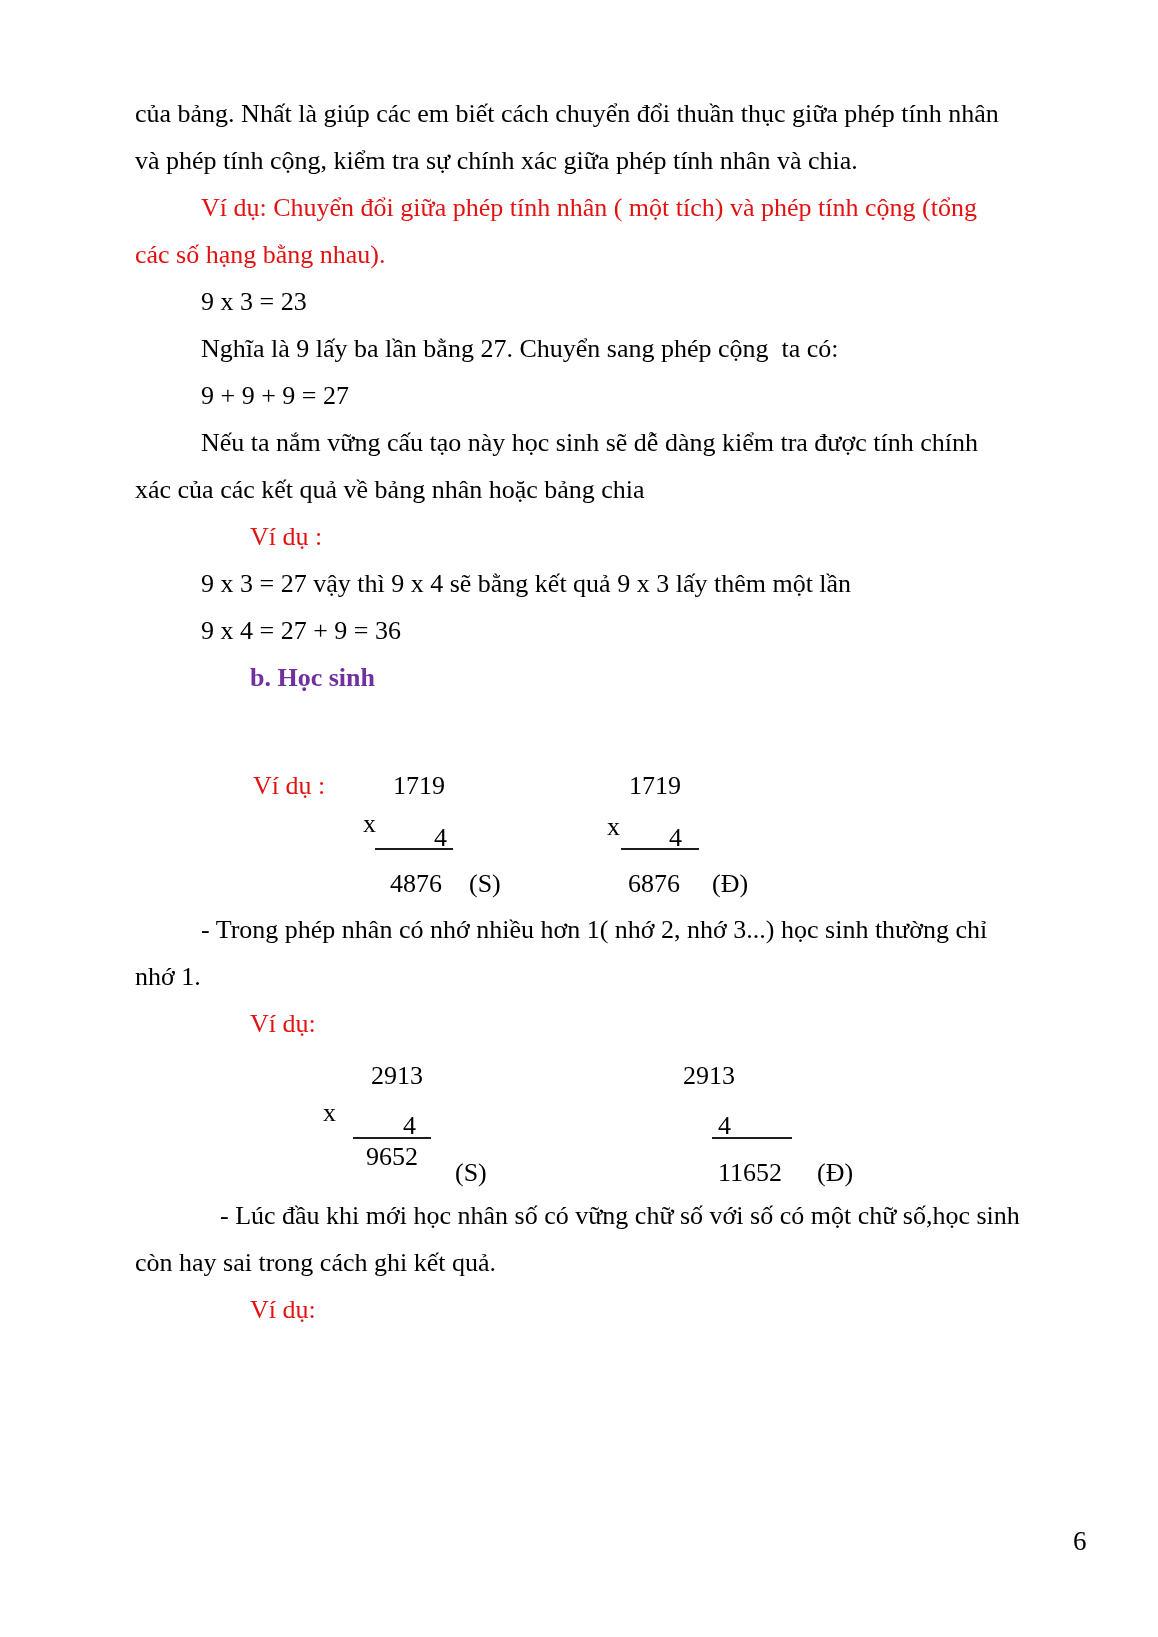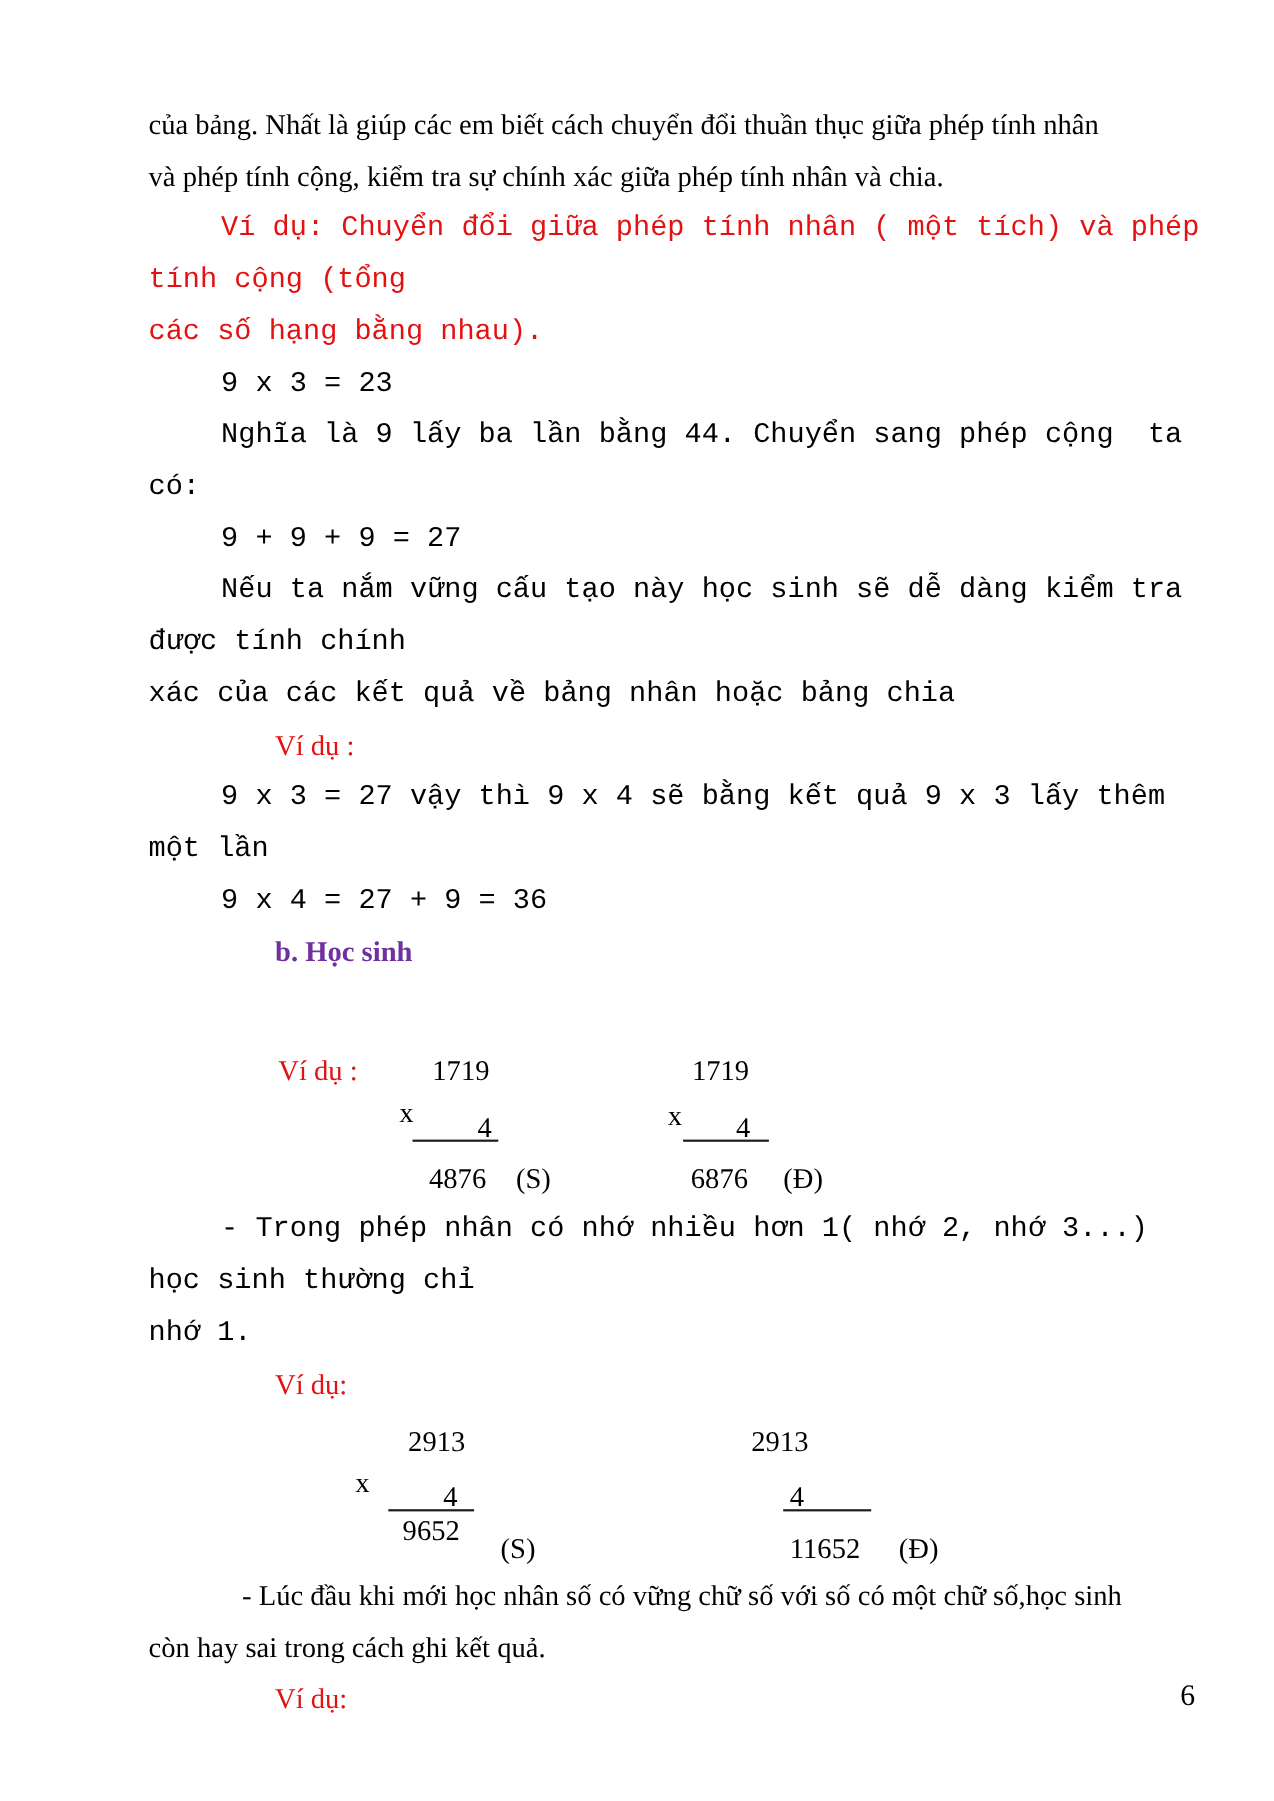--- a/index.html
+++ b/index.html
@@ -18,21 +18,21 @@
     top: 90px;
     width: 965px;
     font-size: 26px;
     line-height: 47px;
   }
   p.line {
     margin: 0;
     white-space: pre-wrap;
     text-align: left;
   }
-  .ind  { text-indent: 66px; font-family: Liberation Mono, monospace; }
+  .ind  { text-indent: 66px; }
   .ind2 { text-indent: 115px; }
   .ind3 { text-indent: 85px; }
   .red    { color: #e31212; }
   .purple { color: #7030a0; font-weight: bold; }
   .spacer { height: 47px; }
   .mult { position: relative; }
   .mult span { position: absolute; white-space: pre; }
   .rule { position: absolute; height: 2px; background: #1d1d1d; }
   .pagenum {
     position: absolute;
@@ -45,21 +45,21 @@
 <body>
 
 <div class="page">
   <div class="content">
 
     <p class="line">của bảng. Nhất là giúp các em biết cách chuyển đổi thuần thục giữa phép tính nhân
 và phép tính cộng, kiểm tra sự chính xác giữa phép tính nhân và chia.</p>
     <p class="line ind red">Ví dụ: Chuyển đổi giữa phép tính nhân ( một tích) và phép tính cộng (tổng
 các số hạng bằng nhau).</p>
     <p class="line ind">9 x 3 = 23</p>
-    <p class="line ind">Nghĩa là 9 lấy ba lần bằng 44. Chuyển sang phép cộng  ta có:</p>
+    <p class="line ind">Nghĩa là 9 lấy ba lần bằng 27. Chuyển sang phép cộng  ta có:</p>
     <p class="line ind">9 + 9 + 9 = 27</p>
     <p class="line ind">Nếu ta nắm vững cấu tạo này học sinh sẽ dễ dàng kiểm tra được tính chính
 xác của các kết quả về bảng nhân hoặc bảng chia</p>
     <p class="line ind2 red">Ví dụ :</p>
     <p class="line ind">9 x 3 = 27 vậy thì 9 x 4 sẽ bằng kết quả 9 x 3 lấy thêm một lần</p>
     <p class="line ind">9 x 4 = 27 + 9 = 36</p>
     <p class="line ind2 purple">b. Học sinh</p>
 
     <div class="spacer"></div>
 

